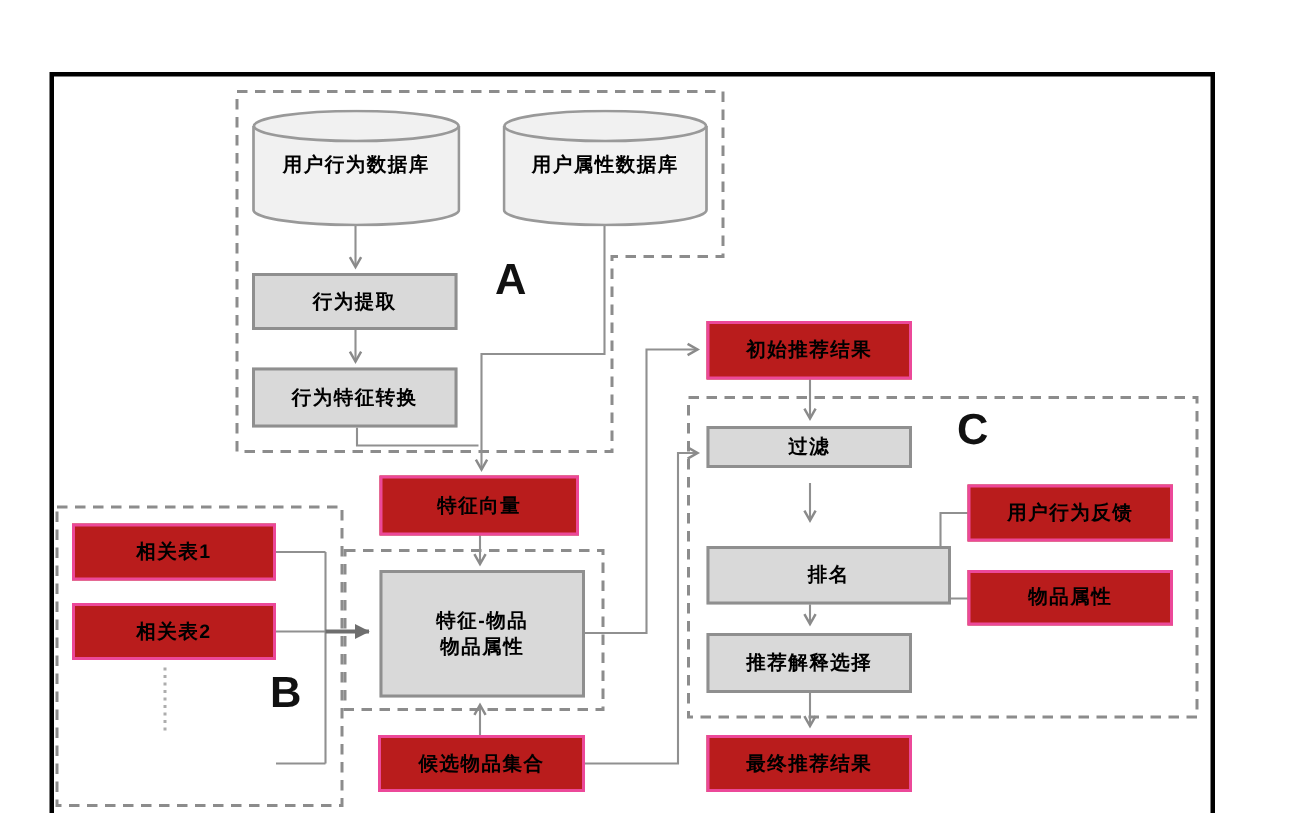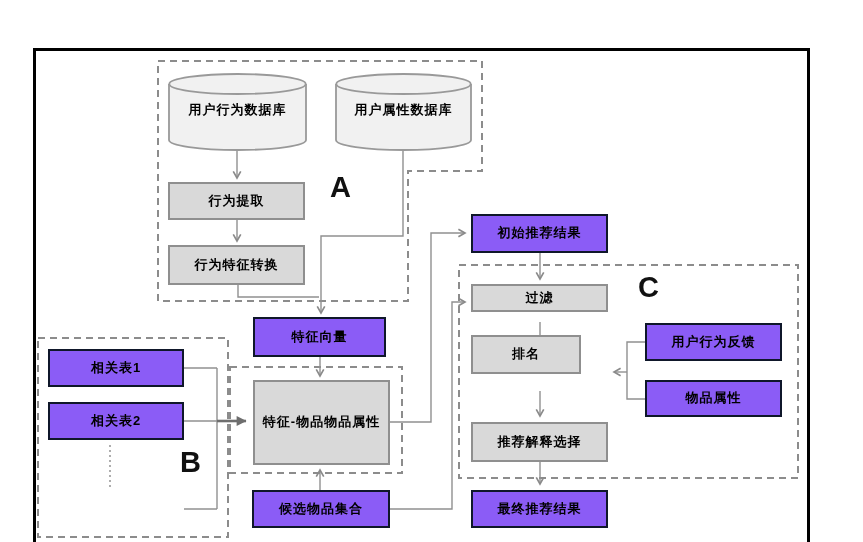--- a/index.html
+++ b/index.html
@@ -14,21 +14,21 @@
   svg.wires { position:absolute; left:0; top:0; width:863px; height:542px; }
   .dash { fill:none; stroke:#8c8c8c; stroke-width:2; stroke-dasharray:7 5; }
   .edge { fill:none; stroke:#909090; stroke-width:1.4; }
   .edge-thick { fill:none; stroke:#6e6e6e; stroke-width:2.6; }
   .dots { stroke:#adadad; stroke-width:2; stroke-dasharray:2 3; }
   .node {
     position:absolute; display:flex; align-items:center; justify-content:center;
     text-align:right; font-weight:bold; font-size:13px; color:#000;
     box-sizing:border-box; line-height:1.3; letter-spacing:1px;
   }
-  .light { background:#8b5cf6; border:2px solid #0f172a; }
+  .light { background:#b91c1c; border:2px solid #ec4899; }
   .dark  { background:#d9d9d9; border:2px solid #8f8f8f; }
   .cyl { position:absolute; }
   .cyl svg { position:absolute; left:0; top:0; }
   .cyl-label {
     position:absolute; left:0; top:28px; width:100%; text-align:center;
     font-weight:bold; font-size:13px; color:#000; letter-spacing:1px;
   }
   .sec-label {
     position:absolute; font-weight:bold; font-size:29px; color:#111;
     line-height:1;
@@ -107,36 +107,36 @@
     <span>特征向量</span>
   </div>
 
   <div class="node light" style="left:48px;top:324px;width:136px;height:38px">
     <span>相关表1</span>
   </div>
   <div class="node light" style="left:48px;top:377px;width:136px;height:38px">
     <span>相关表2</span>
   </div>
 
-  <div class="node dark" style="left:253px;top:355px;width:137px;height:85px;flex-direction:row">
+  <div class="node dark" style="left:253px;top:355px;width:137px;height:85px;flex-direction:column">
     <span>特征-物品</span>
     <span>物品属性</span>
   </div>
 
   <div class="node light" style="left:252px;top:465px;width:138px;height:38px">
     <span>候选物品集合</span>
   </div>
 
   <div class="node light" style="left:471px;top:189px;width:137px;height:39px">
     <span>初始推荐结果</span>
   </div>
   <div class="node dark" style="left:471px;top:259px;width:137px;height:28px">
     <span>过滤</span>
   </div>
-  <div class="node dark" style="left:471px;top:310px;width:110px;height:39px">
+  <div class="node dark" style="left:471px;top:339px;width:163px;height:39px">
     <span>排名</span>
   </div>
   <div class="node dark" style="left:471px;top:397px;width:137px;height:40px">
     <span>推荐解释选择</span>
   </div>
   <div class="node light" style="left:471px;top:465px;width:137px;height:38px">
     <span>最终推荐结果</span>
   </div>
 
   <div class="node light" style="left:645px;top:298px;width:137px;height:38px">

